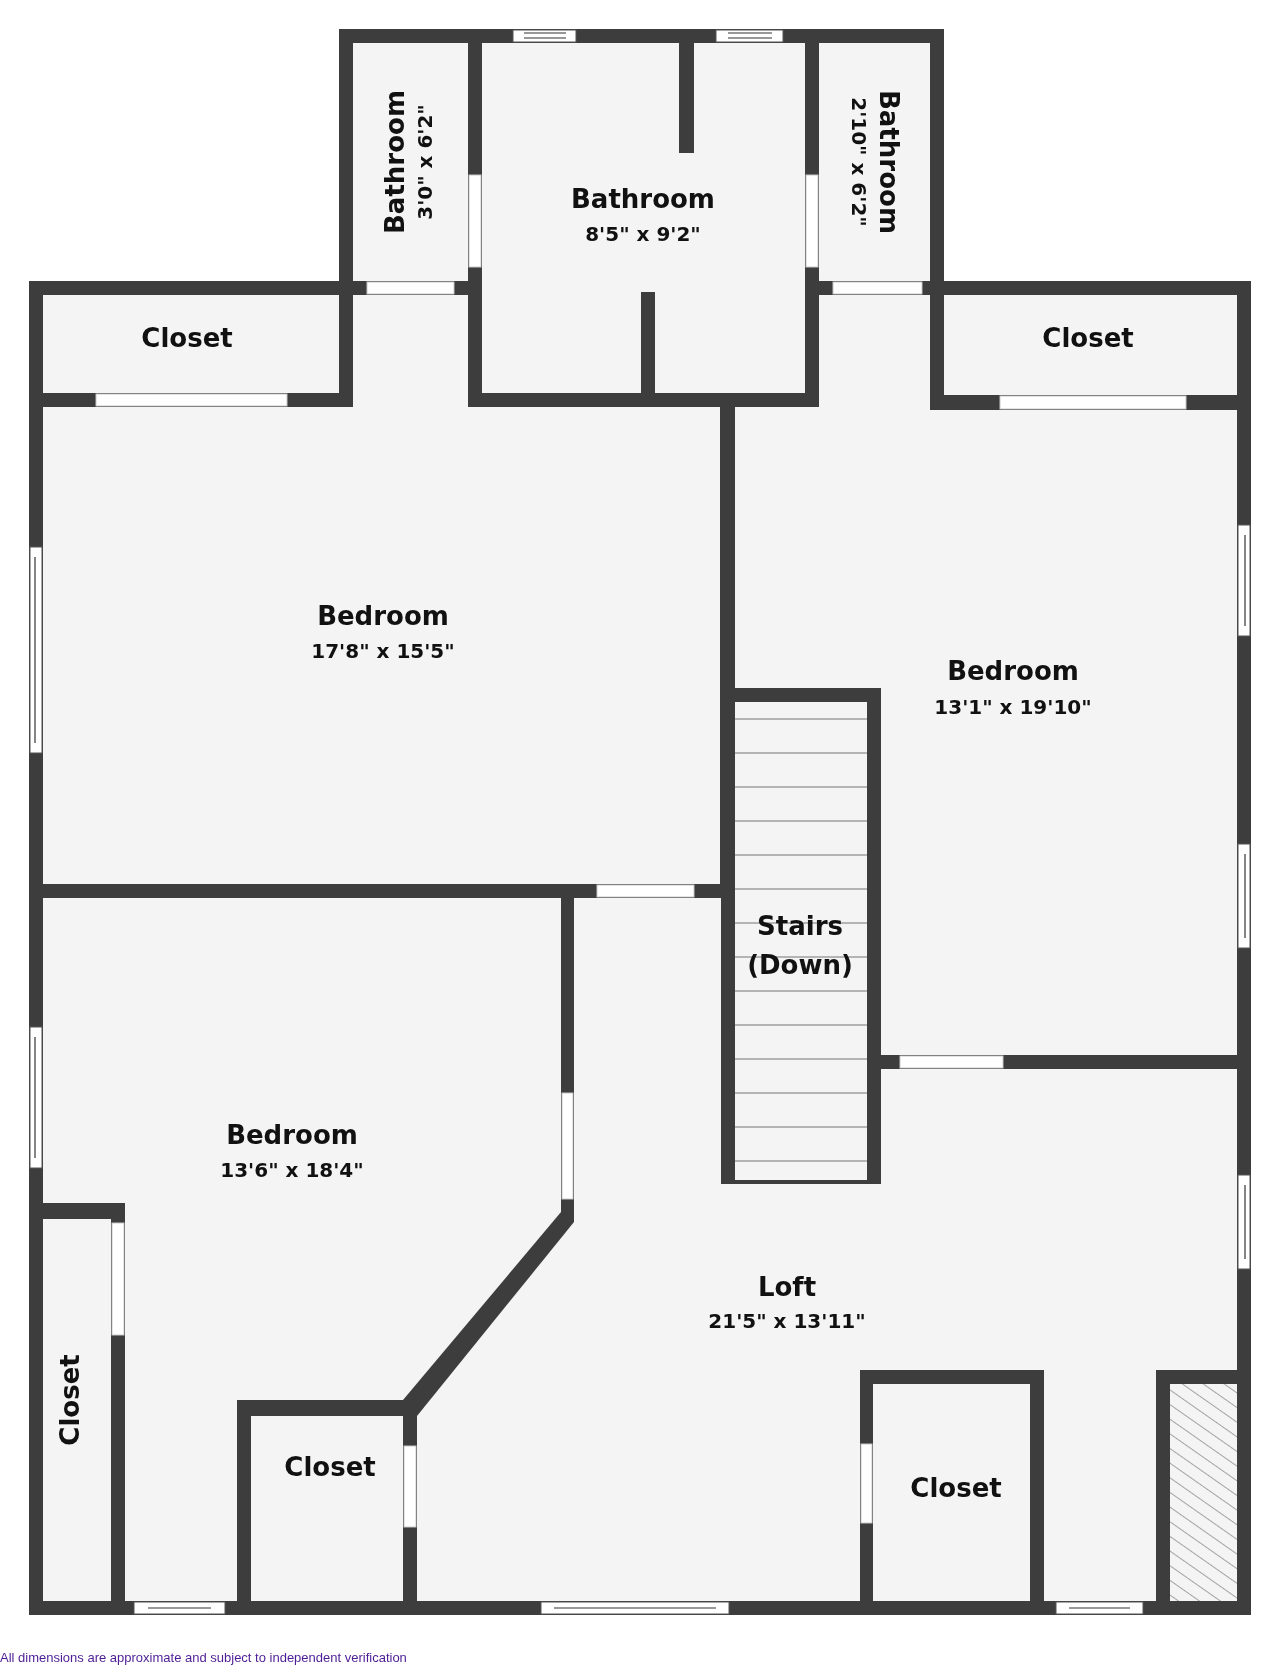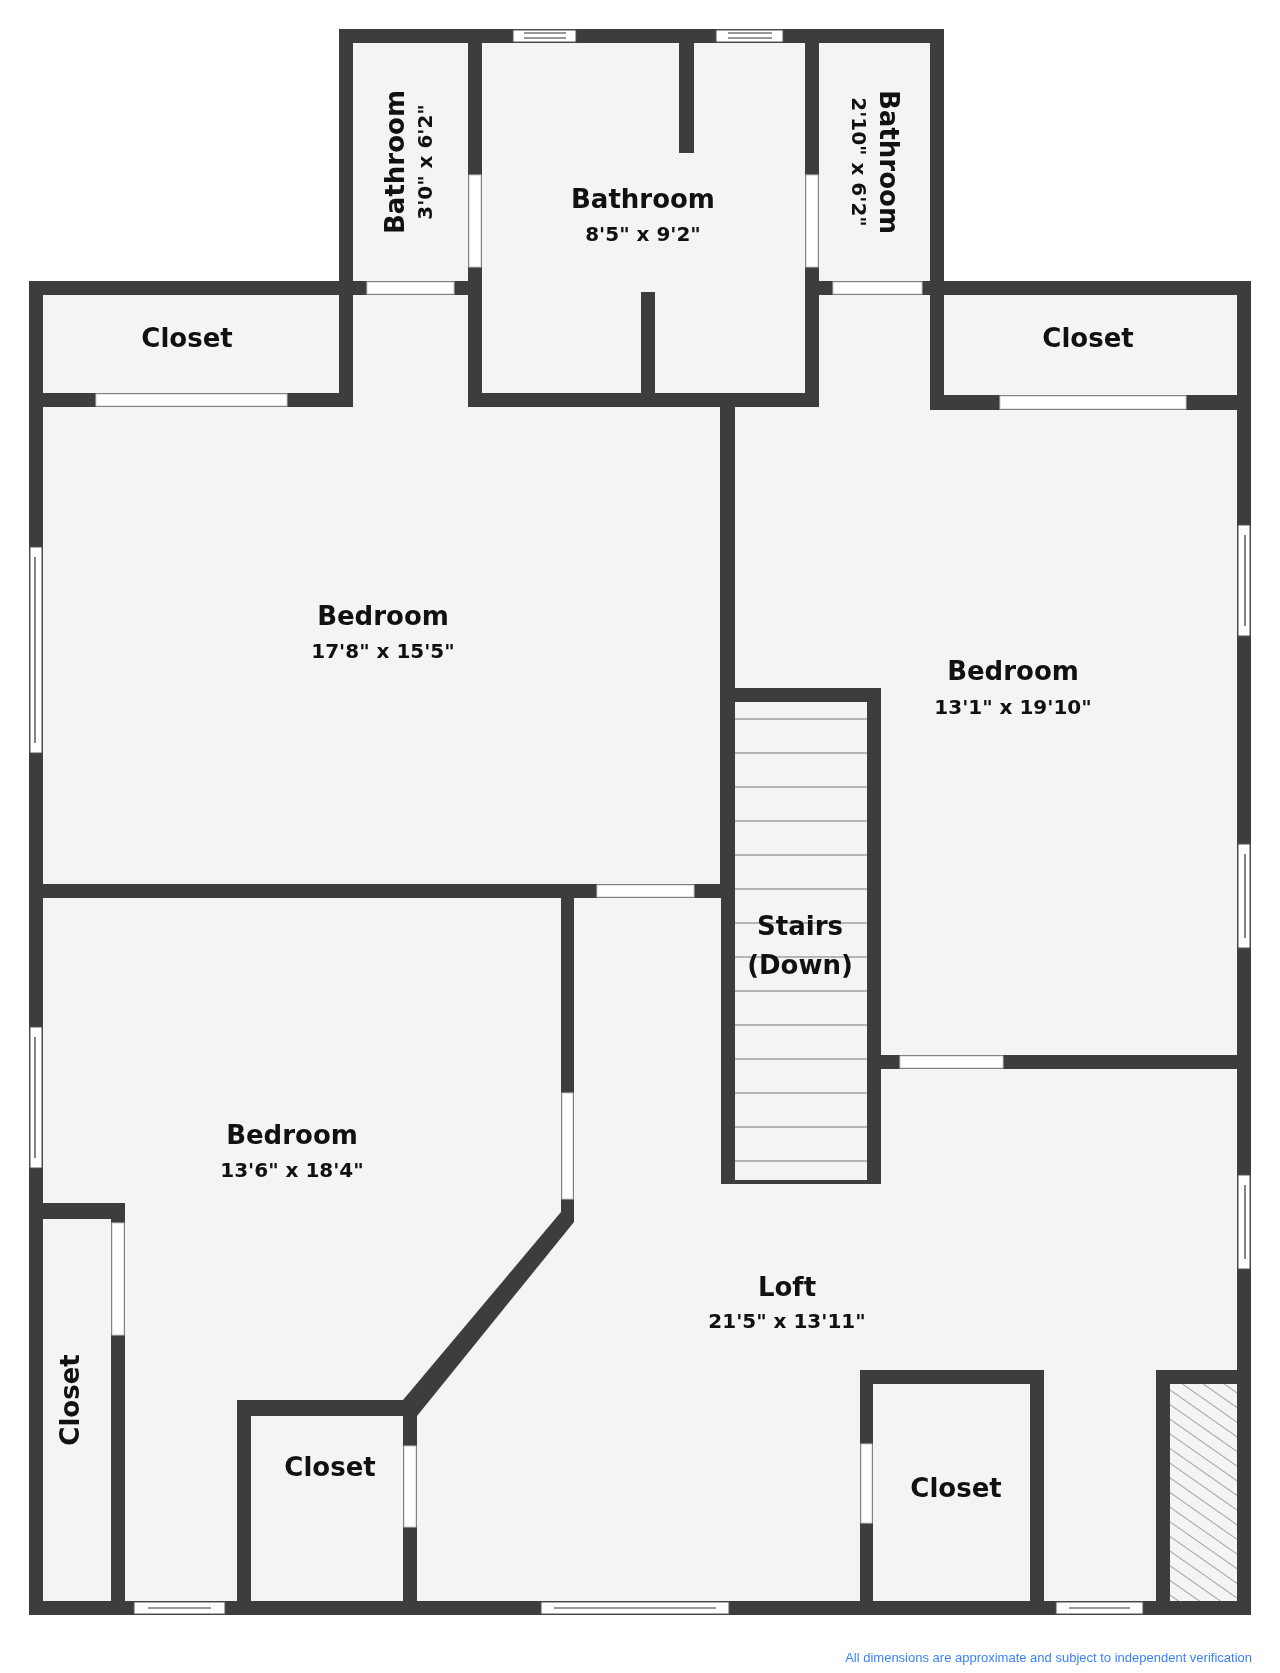--- a/index.html
+++ b/index.html
@@ -6,21 +6,21 @@
   body { width: 1280px; height: 1673px; position: relative; overflow: hidden; font-family: "DejaVu Sans", sans-serif; }
   #plan { position: absolute; left: 0; top: 0; }
   .floor { fill: #f4f4f4; }
   .wall { fill: #3d3d3d; }
   .opening { fill: #ffffff; stroke: #c8c8c8; stroke-width: 1; }
   .win { fill: #ffffff; stroke: #555; stroke-width: 1; }
   .win-line { stroke: #333; stroke-width: 1.2; }
   .tread { stroke: #b4b4b4; stroke-width: 2; }
   .room-name { font-family: "DejaVu Sans", sans-serif; font-weight: bold; font-size: 26px; fill: #111; text-anchor: middle; }
   .room-dim { font-family: "DejaVu Sans", sans-serif; font-weight: bold; font-size: 20px; fill: #111; text-anchor: middle; }
-  .footer { position: absolute; left: 0; width: 1252px; top: 1650px; text-align: right; font-family: "Liberation Sans", sans-serif; font-size: 13px; color: #3b82f6; }
+  .footer { position: absolute; left: 0; width: 1252px; top: 1650px; text-align: left; font-family: "Liberation Sans", sans-serif; font-size: 13px; color: #4c1d95; }
 </style>
 </head>
 <body>
 
 <svg id="plan" width="1280" height="1673" viewBox="0 0 1280 1673" xmlns="http://www.w3.org/2000/svg">
   <defs>
     <pattern id="hatch" patternUnits="userSpaceOnUse" width="12" height="12" patternTransform="rotate(-55)">
       <rect width="12" height="12" fill="#f4f4f4"></rect>
       <line x1="0" y1="0" x2="0" y2="12" stroke="#888" stroke-width="1.5"></line>
     </pattern>

